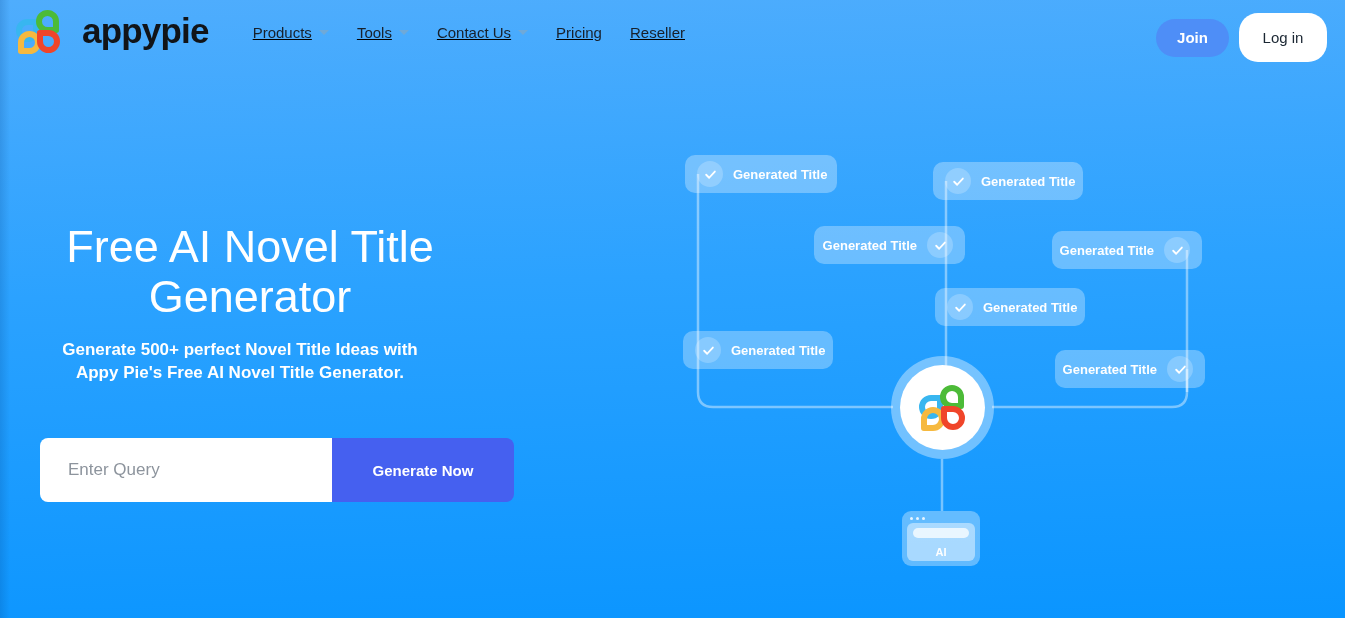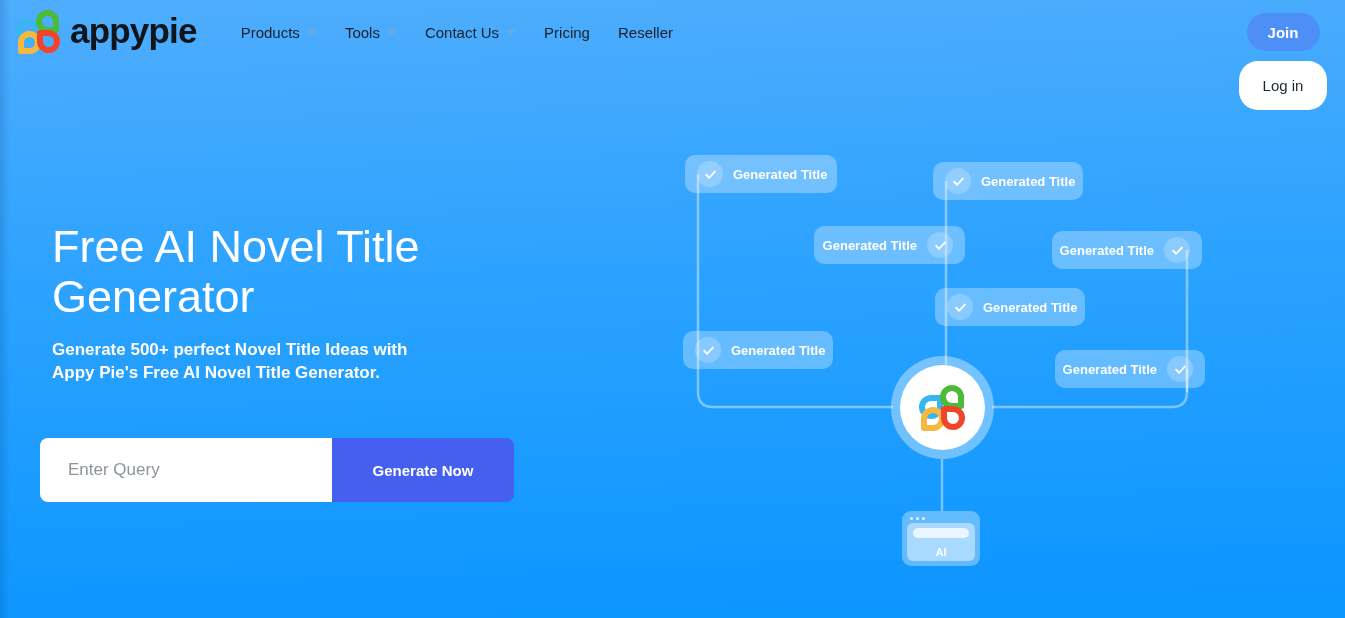--- a/index.html
+++ b/index.html
@@ -66,56 +66,57 @@
   .petal.bl { left: 2px; top: 21px; border-color: #f6b93f; border-radius: 50% 50% 50% 12%; }
   .petal.br { left: 21px; top: 20px; border-color: #f0452a; border-radius: 12% 50% 50% 50%; }
 
   .brand-name {
     font-size: 35px;
     font-weight: 700;
     color: #111418;
     letter-spacing: -0.8px;
     line-height: 1;
     padding-bottom: 3px;
+    margin-left: 12px;
   }
 
   .nav {
     display: flex;
     align-items: center;
     margin-left: 30px;
     gap: 0;
   }
   .nav-item {
     display: flex;
     align-items: center;
     gap: 7px;
     padding: 6px 14px;
     cursor: pointer;
     white-space: nowrap;
+    text-decoration: underline;
   }
   .nav-label {
     font-size: 15px;
     font-weight: 500;
     color: #17202b;
   }
   .caret {
     width: 0; height: 0;
     border-left: 5px solid transparent;
     border-right: 5px solid transparent;
     border-top: 5px solid #6fa9d8;
   }
 
   .header-actions {
     position: absolute;
     right: 18px;
     top: 13px;
     display: flex;
     align-items: center;
     gap: 10px;
-    flex-direction: column;
   }
   .btn-join {
     width: 73px; height: 38px;
     border-radius: 19px;
     background: #4e8ef7;
     color: #ffffff;
     font-size: 15px;
     font-weight: 600;
     display: flex; align-items: center; justify-content: center;
     cursor: pointer;
@@ -131,24 +132,25 @@
     font-weight: 500;
     display: flex; align-items: center; justify-content: center;
     cursor: pointer;
     border: none;
     font-family: "Liberation Sans", sans-serif;
   }
 
   
   .hero {
     position: absolute;
-    left: 52px;
+    left: 40px;
     top: 222px;
     width: 560px;
     z-index: 20;
+    text-align: center;
   }
   .hero-title {
     font-size: 45px;
     line-height: 50px;
     font-weight: 400;
     color: #ffffff;
     letter-spacing: 0px;
     max-width: 420px;
   }
   .hero-sub {

